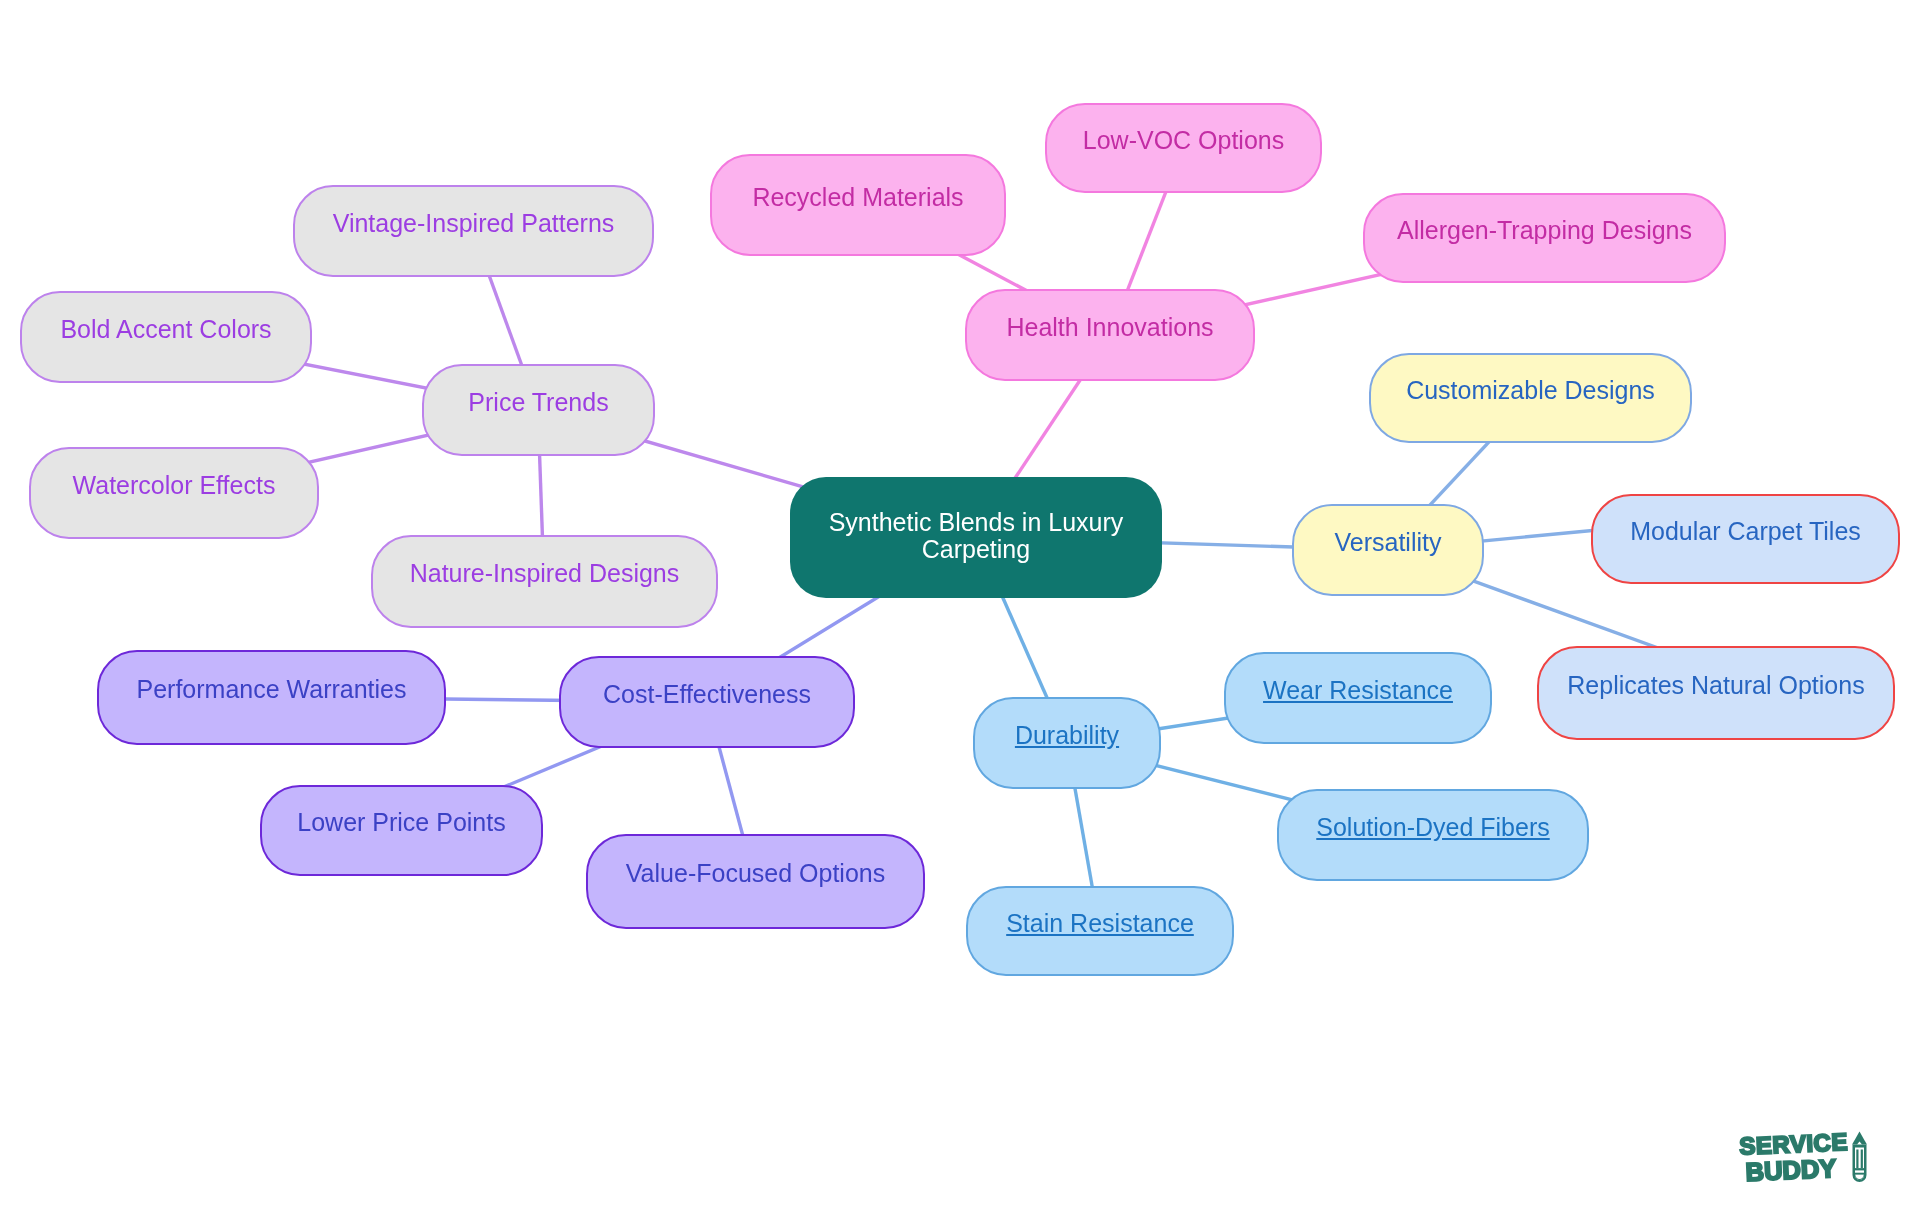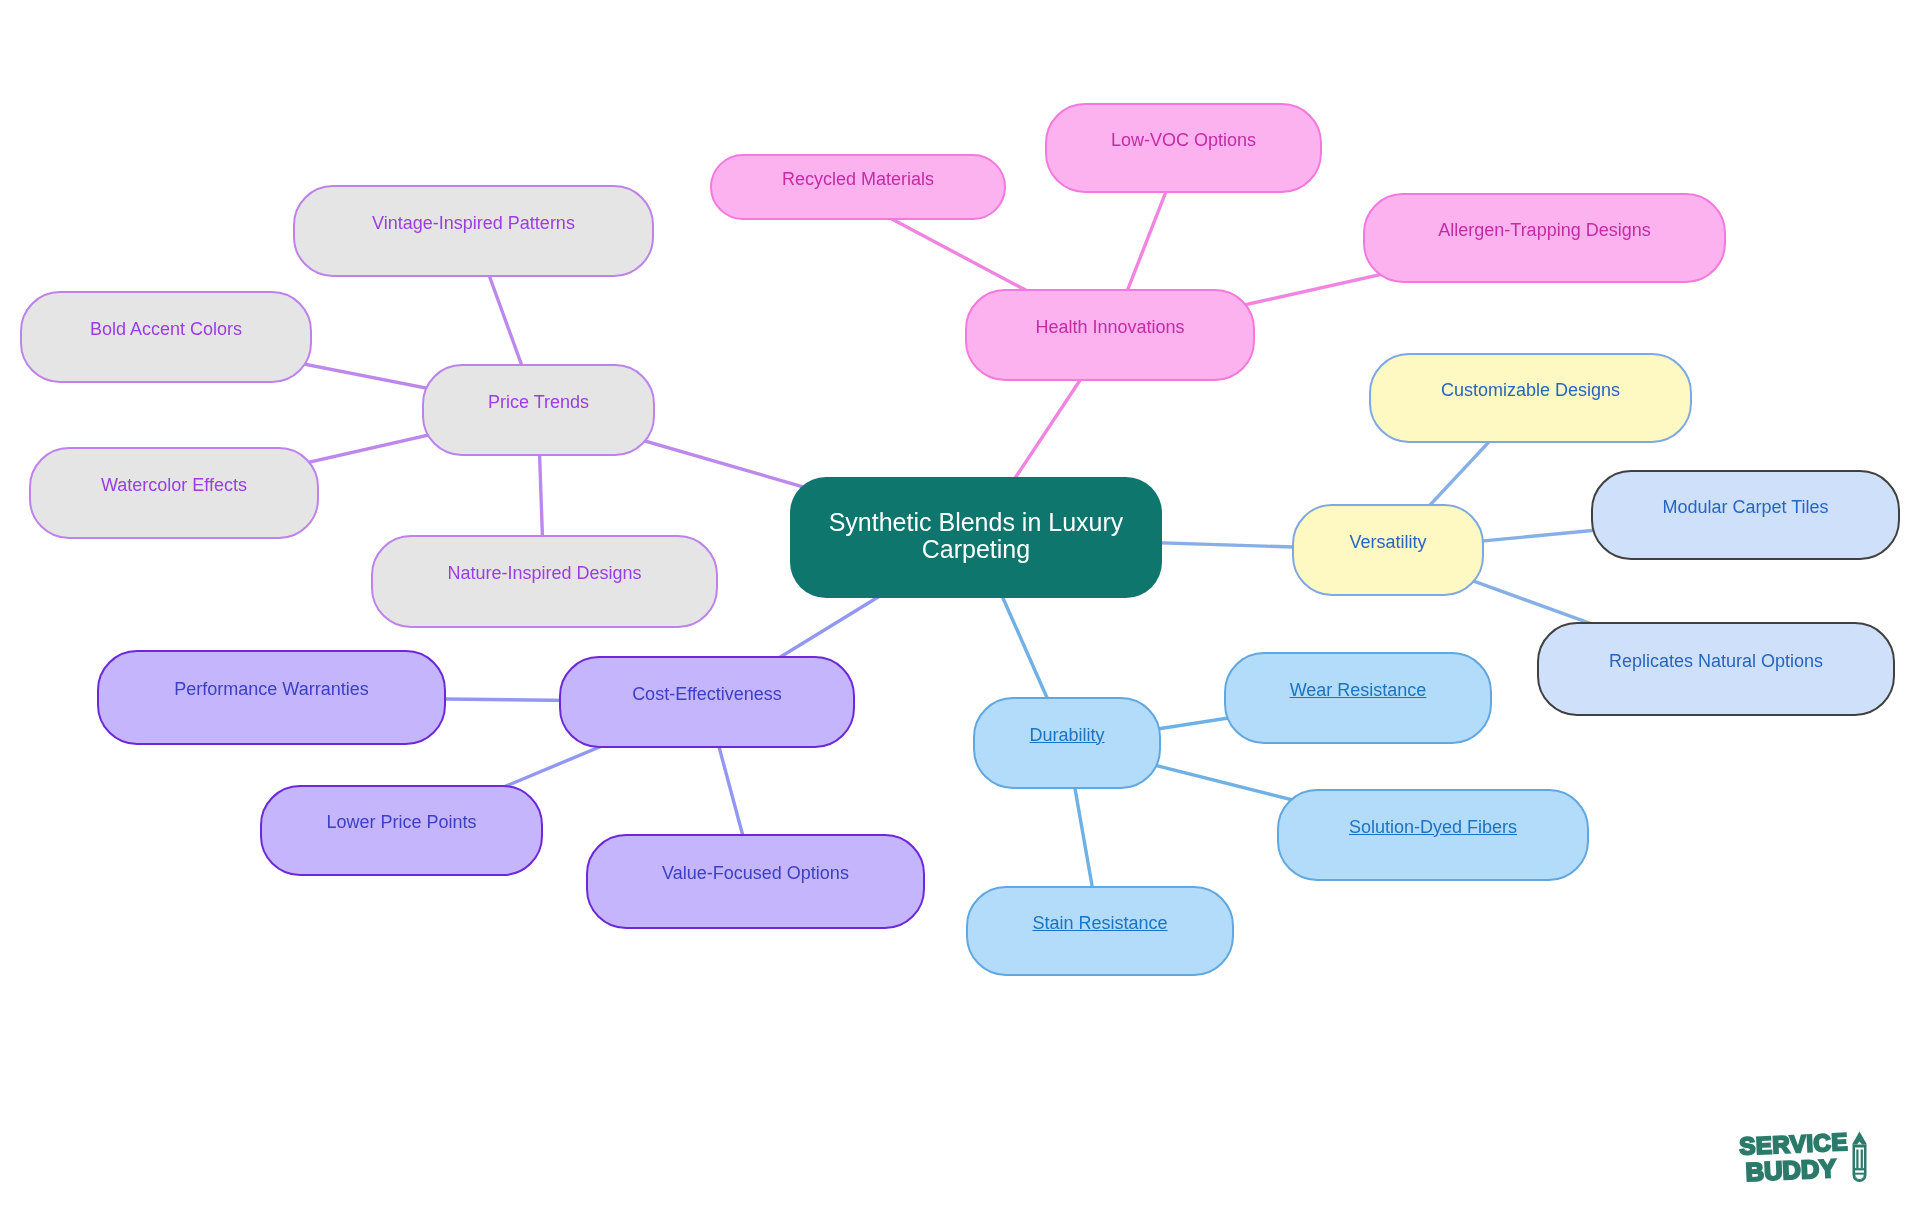--- a/index.html
+++ b/index.html
@@ -1,25 +1,25 @@
 <!DOCTYPE html>
 <html><head>
 <meta charset="utf-8">
 <style>
   html,body{margin:0;padding:0;}
   body{width:1920px;height:1215px;background:#ffffff;overflow:hidden;position:relative;
        font-family:"Liberation Sans", sans-serif;}
   #edges{position:absolute;left:0;top:0;}
   .node{position:absolute;display:flex;align-items:center;justify-content:center;
-        box-sizing:border-box;border-radius:40px;font-size:18px;letter-spacing:0px;
+        box-sizing:border-box;border-radius:40px;font-size:25px;letter-spacing:0px;
         white-space:nowrap;padding-bottom:16px;}
   .purple{background:#e5e5e5;border:2px solid #bd82ec;color:#9c3de2;}
   .pink{background:#fcb2ee;border:2px solid #f478de;color:#c32ca4;}
   .blue{background:#fef9c3;border:2px solid #7ea8e3;color:#2765c1;}
-  .blueleaf{background:#cfe1fa;border:2px solid #404040;color:#2765c1;}
+  .blueleaf{background:#cfe1fa;border:2px solid #ef4444;color:#2765c1;margin-top:24px;}
   .sky{background:#b3dcfa;border:2px solid #61a7e0;color:#1b73c3;text-decoration:underline;}
   .peri{background:#c4b5fd;border:2px solid #6d28d9;color:#3b41c5;}
   #central{position:absolute;left:790px;top:477px;width:372px;height:121px;
            background:#0f766e;border-radius:36px;display:flex;align-items:center;
            justify-content:center;color:#ffffff;font-size:25px;line-height:27.5px;padding-bottom:3px;box-sizing:border-box;
            text-align:center;}
 </style>
 </head>
 <body>
 <svg id="edges" width="1920" height="1215" viewBox="0 0 1920 1215">
@@ -54,21 +54,21 @@
   </g>
 </svg>
 
 <div class="node purple" style="left:422px;top:364px;width:233px;height:92px;">Price Trends</div>
 <div class="node purple" style="left:293px;top:185px;width:361px;height:92px;">Vintage-Inspired Patterns</div>
 <div class="node purple" style="left:20px;top:291px;width:292px;height:92px;">Bold Accent Colors</div>
 <div class="node purple" style="left:29px;top:447px;width:290px;height:92px;">Watercolor Effects</div>
 <div class="node purple" style="left:371px;top:535px;width:347px;height:93px;">Nature-Inspired Designs</div>
 
 <div class="node pink" style="left:965px;top:289px;width:290px;height:92px;">Health Innovations</div>
-<div class="node pink" style="left:710px;top:154px;width:296px;height:66px;">Recycled Materials</div>
+<div class="node pink" style="left:710px;top:154px;width:296px;height:102px;">Recycled Materials</div>
 <div class="node pink" style="left:1045px;top:103px;width:277px;height:90px;">Low-VOC Options</div>
 <div class="node pink" style="left:1363px;top:193px;width:363px;height:90px;">Allergen-Trapping Designs</div>
 
 <div class="node blue" style="left:1292px;top:504px;width:192px;height:92px;">Versatility</div>
 <div class="node blue" style="left:1369px;top:353px;width:323px;height:90px;">Customizable Designs</div>
 <div class="node blueleaf" style="left:1591px;top:470px;width:309px;height:90px;">Modular Carpet Tiles</div>
 <div class="node blueleaf" style="left:1537px;top:622px;width:358px;height:94px;">Replicates Natural Options</div>
 
 <div class="node sky" style="left:973px;top:697px;width:188px;height:92px;">Durability</div>
 <div class="node sky" style="left:1224px;top:652px;width:268px;height:92px;">Wear Resistance</div>

